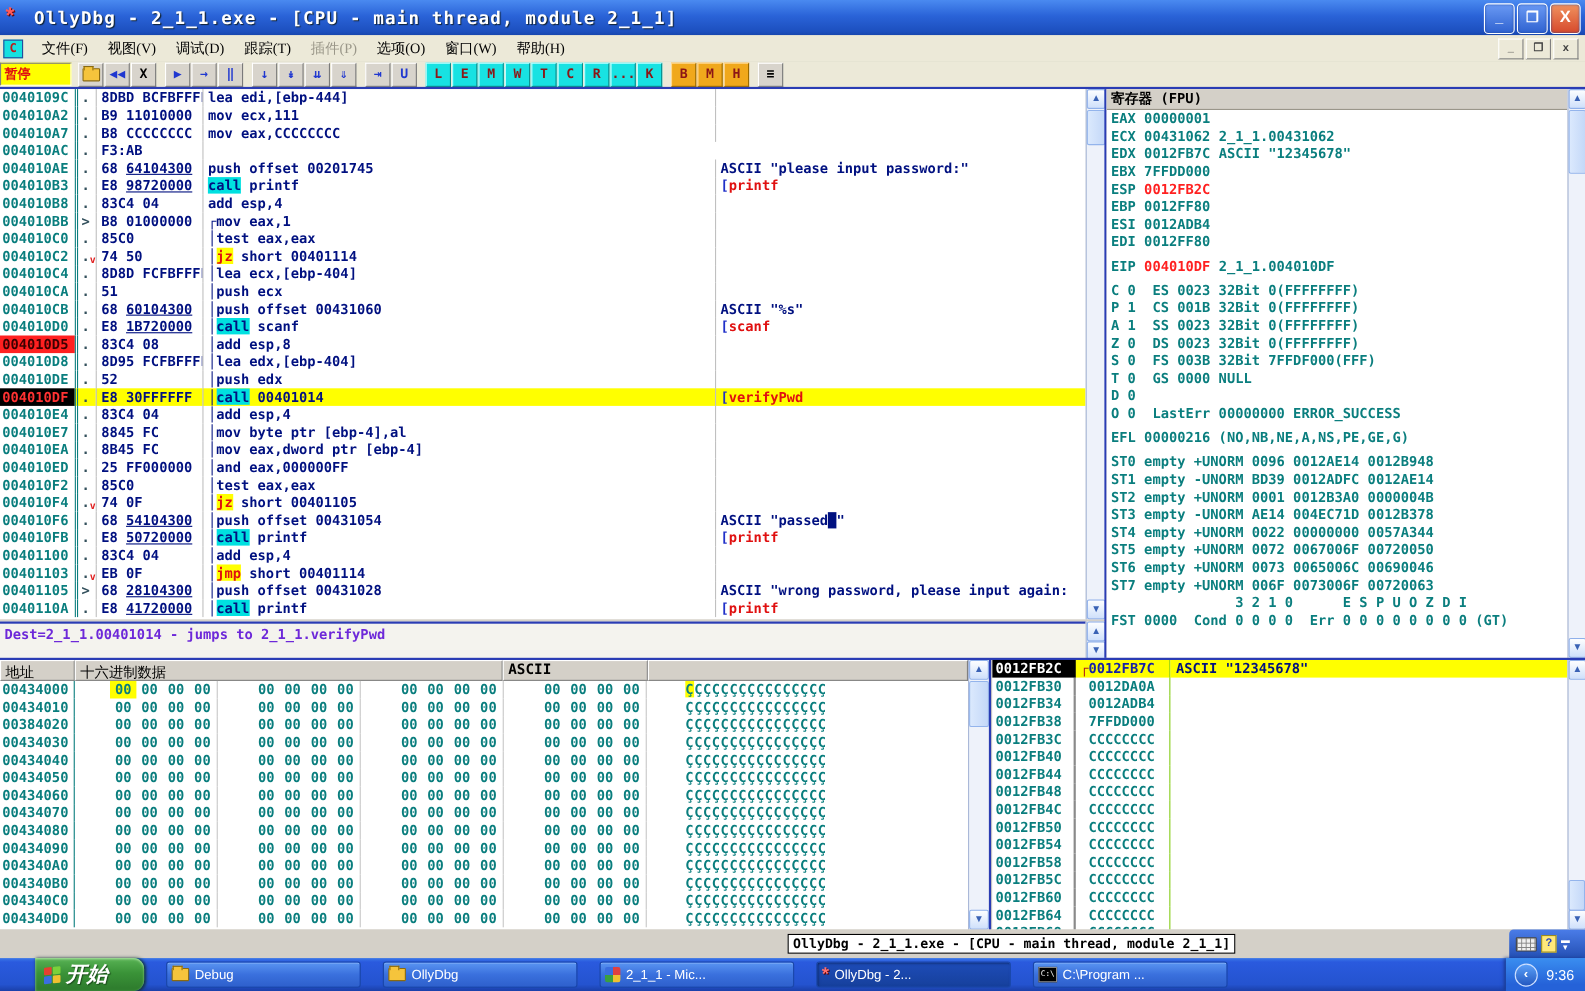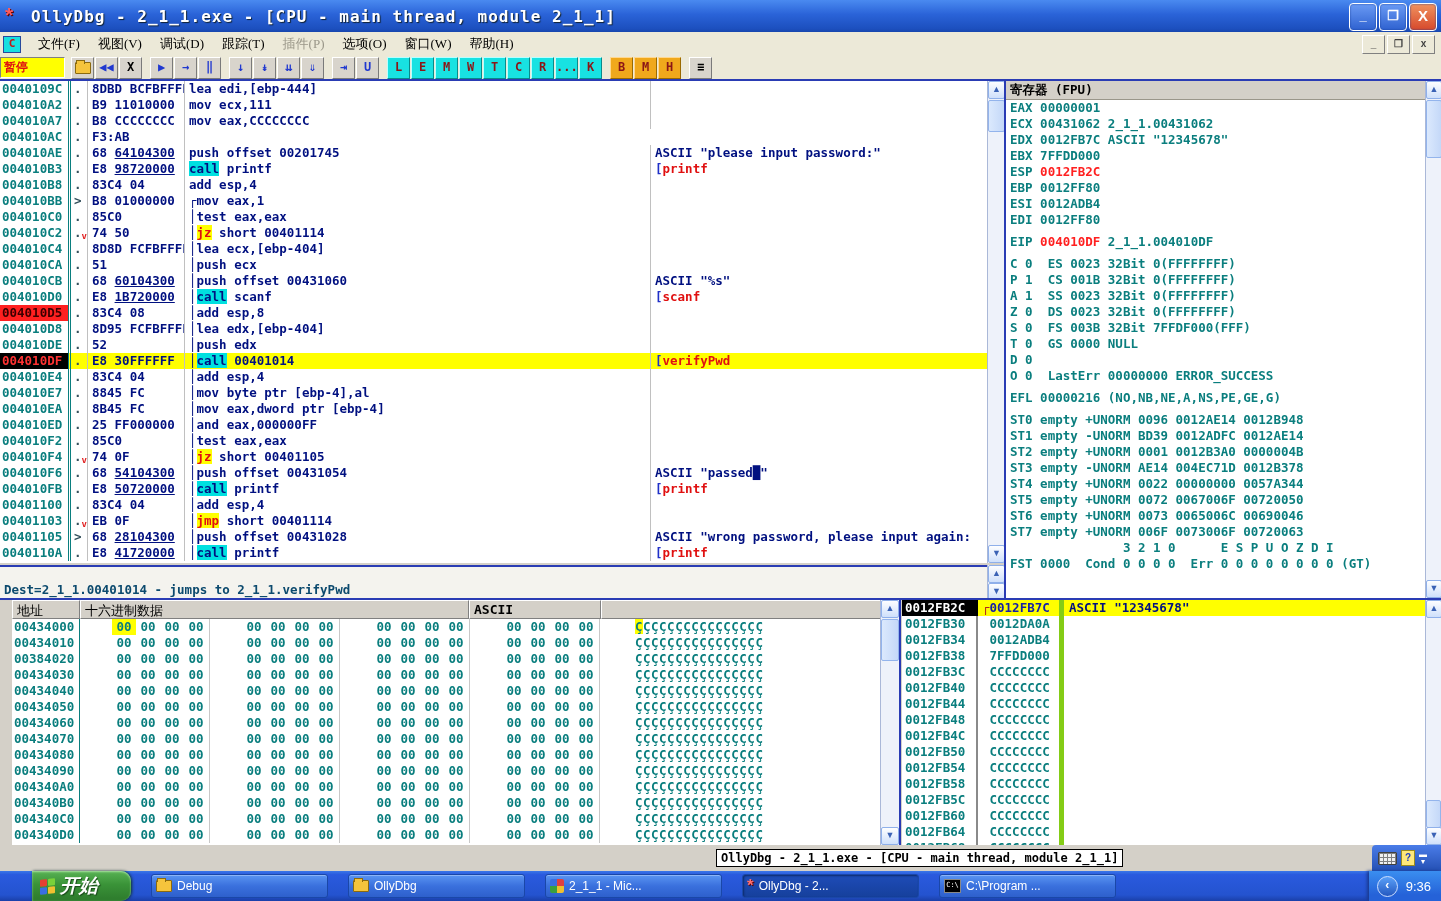--- a/index.html
+++ b/index.html
@@ -77,52 +77,52 @@
   .hl-jmp{background:#ffff00;color:#e01010;}
   .u{text-decoration:underline;}
   .jcaret{color:#e02020;font-size:9px;vertical-align:-2px;}
   .fn-br{color:#2030c8;}
   .fn-name{color:#e01010;}
 
   
   #infopane{position:absolute;left:0;top:565px;width:987px;height:33px;background:#f4f3ee;
     border-top:2px solid #2a3cb4;}
   #info-line{font-family:"DejaVu Sans Mono",monospace;font-weight:bold;font-size:12.5px;
-    color:#0c4a6e;padding:15px 0 0 4px;white-space:pre;}
+    color:#6d28d9;padding:2px 0 0 4px;white-space:pre;}
 
   
   #regs{position:absolute;left:1006px;top:81px;width:419px;height:517px;background:#fff;overflow:hidden;}
   #regs-header{height:17px;background:#d4d0c8;border-bottom:1px solid #9a968a;color:#000;
     font-weight:bold;font-size:12.5px;padding:1px 0 0 4px;font-family:"DejaVu Sans Mono",monospace;}
   .rline{height:16px;font-family:"DejaVu Sans Mono",monospace;font-weight:bold;font-size:12.5px;
     line-height:16px;color:#0a7e7e;white-space:pre;padding-left:4px;}
   .rv-red{color:#ff2020;}
   .sp6{height:6px;}
 
   
-  #dump{position:absolute;left:12px;top:600px;width:880px;height:245px;background:#fff;overflow:hidden;}
+  #dump{position:absolute;left:0;top:600px;width:880px;height:245px;background:#fff;overflow:hidden;}
   #dump-head{display:flex;height:19px;background:#d4d0c8;font-size:13px;color:#000;}
   .dh{border:1px solid;border-color:#fff #808080 #808080 #fff;box-sizing:border-box;
     padding:1px 0 0 4px;overflow:hidden;white-space:nowrap;}
   .mrow{display:flex;height:16px;font-family:"DejaVu Sans Mono",monospace;font-weight:bold;
     font-size:12.5px;line-height:16px;color:#0a7e7e;gap:32px;}
   .m-addr{width:68px;flex:none;padding-left:2px;box-sizing:border-box;border-right:1px solid #0a7e7e;}
   .bgrp{display:flex;width:97px;flex:none;border-right:1px solid #c8c8c8;}
   .bgrp:last-of-type{border-right:1px solid #0a7e7e;}
   .byte{width:24px;text-align:center;}
   .hlb{background:#ffff00;}
   .m-ascii{width:132px;flex:none;padding-left:3px;letter-spacing:0.5px;overflow:hidden;white-space:pre;}
 
   
   #stack{position:absolute;left:902px;top:600px;width:523px;height:245px;background:#fff;overflow:hidden;}
   .srow{display:flex;height:16px;font-family:"DejaVu Sans Mono",monospace;font-weight:bold;
     font-size:12.5px;line-height:16px;color:#0a7e7e;}
   .s-addr{width:76px;flex:none;padding-left:3px;box-sizing:border-box;border-right:2px solid #8a8a8a;}
   .srow.sel .s-addr{background:#000;color:#fff;border-right-color:#000;}
-  .s-val{width:86px;flex:none;padding-left:4px;box-sizing:border-box;border-right:5px solid #84cc16;white-space:pre;}
+  .s-val{width:86px;flex:none;padding-left:4px;box-sizing:border-box;border-right:1px solid #84cc16;white-space:pre;}
   .s-comm{flex:1;padding-left:5px;white-space:pre;overflow:hidden;color:#001080;}
   .srow.sel .s-val,.srow.sel .s-comm{background:#ffff00;}
   .srow.sel .s-val{color:#1520a8;}
   .s-br{color:#b02020;}
 
   
   #graystrip{position:absolute;left:0;top:845px;width:1441px;height:26px;background:#d4d0c8;}
   #tooltip{position:absolute;left:716px;top:849px;height:16px;background:#ffffff;border:1px solid #000;
     font-family:"DejaVu Sans Mono",monospace;font-weight:bold;font-size:12px;line-height:16px;
     padding:0 4px;color:#000;white-space:pre;}

